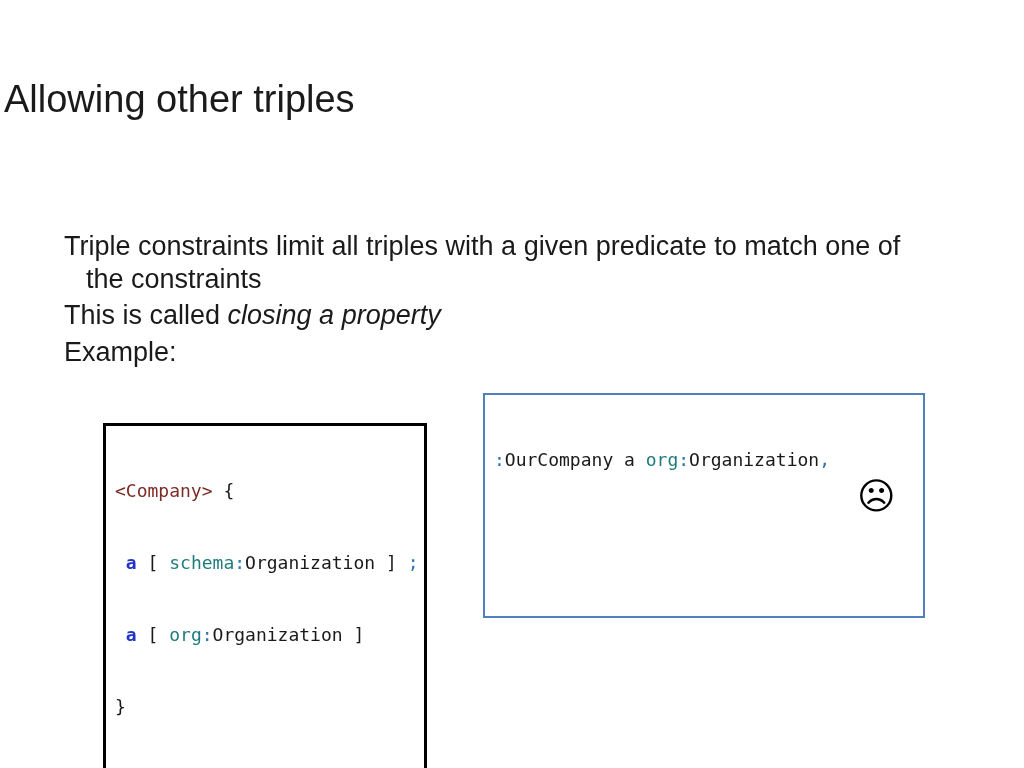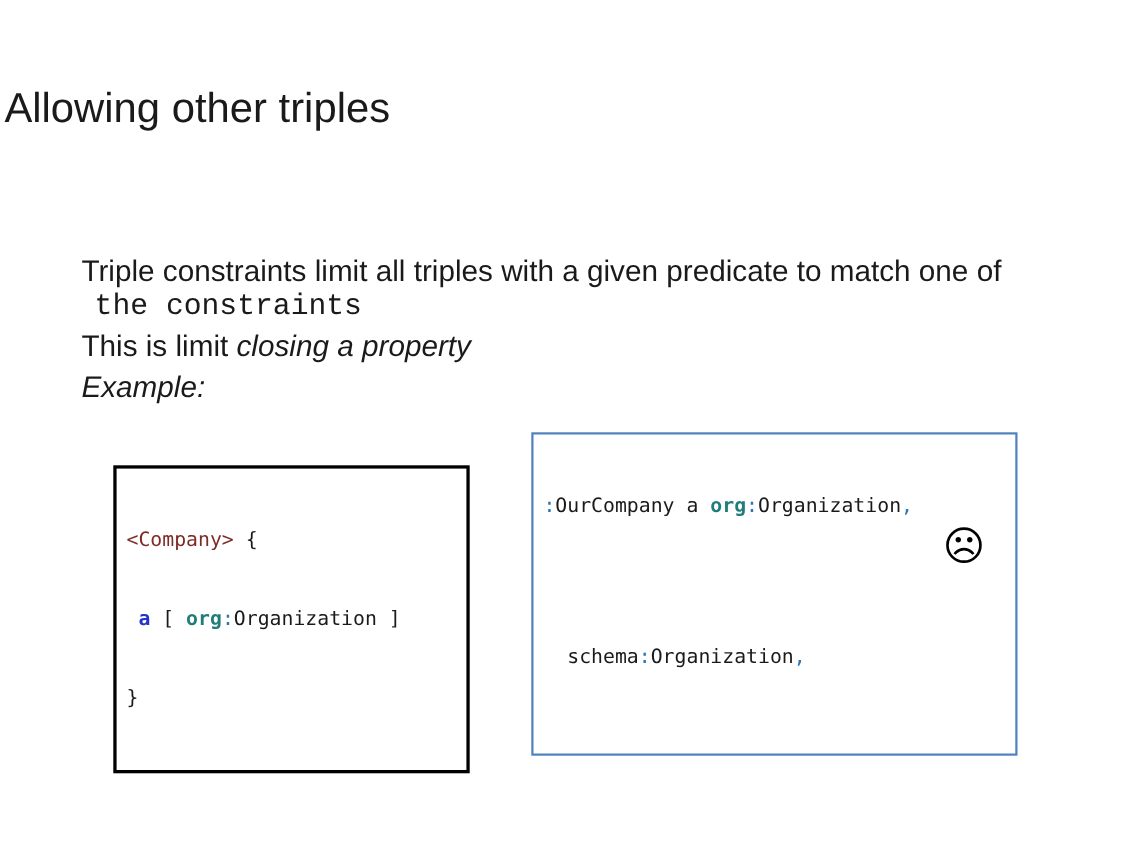--- a/index.html
+++ b/index.html
@@ -27,29 +27,29 @@
     letter-spacing: 0;
   }
   .body-block {
     position: absolute;
     left: 58px;
     top: 230px;
     width: 950px;
   }
   .body-line {
     position: absolute;
-    left: 16px;
+    left: 6px;
     white-space: nowrap;
     font-size: 27px;
     line-height: 32px;
   }
   .body-line.l1 { top: 0; }
-  .body-line.l2 { top: 33px; left: 28px; font-family: Liberation Mono, monospace; }
+  .body-line.l2 { top: 33px; left: 28px; }
   .body-line.l3 { top: 69px; }
-  .body-line.l4 { top: 106px; font-style: italic; }
+  .body-line.l4 { top: 106px; }
   .italic { font-style: italic; }
 
   .codebox {
     position: absolute;
     font-family: "DejaVu Sans Mono", "Liberation Mono", monospace;
     font-size: 18px;
     white-space: pre;
     color: var(--text, #1a1a1a);
     background: #ffffff;
   }
@@ -66,21 +66,21 @@
     left: 483px;
     top: 393px;
     width: 420px;
     border: 2px solid var(--box-border-blue, #4f81bd);
     padding: 7px 9px;
     line-height: 23px;
   }
   .codebox-right .code-line.blank { height: 23px; }
 
   .tk-k { color: var(--keyword-blue, #2433c8); font-weight: bold; }
-  .tk-p { color: var(--prefix-teal, #217c7c); font-weight: bold; }
+  .tk-p { color: var(--prefix-teal, #217c7c); }
   .tk-c { color: var(--punct-blue, #2e75b6); }
   .tk-m { color: var(--tag-maroon, #7d2b26); }
   .tk-d { color: inherit; }
 
   .sad-face {
     position: absolute;
     left: 857px;
     top: 478px;
     font-family: "DejaVu Sans", sans-serif;
     font-size: 37px;
@@ -100,33 +100,33 @@
 </head>
 <body>
 
 <div class="slide">
 
   <h1 class="title">Allowing other triples</h1>
 
   <div class="body-block">
     <div class="body-line l1">Triple constraints limit all triples with a given predicate to match one of</div>
     <div class="body-line l2">the constraints</div>
-    <div class="body-line l3"><span>This is limit </span><span class="italic">closing a property</span></div>
+    <div class="body-line l3"><span>This is called </span><span class="italic">closing a property</span></div>
     <div class="body-line l4">Example:</div>
   </div>
 
   <div class="codebox codebox-left">
     <span class="code-line"><span class="tk-m">&lt;Company&gt;</span><span class="tk-d"> {</span></span>
+    <span class="code-line"><span class="tk-d"> </span><span class="tk-k">a</span><span class="tk-d"> [ </span><span class="tk-p">schema</span><span class="tk-c">:</span><span class="tk-d">Organization ] </span><span class="tk-c">;</span></span>
     <span class="code-line"><span class="tk-d"> </span><span class="tk-k">a</span><span class="tk-d"> [ </span><span class="tk-p">org</span><span class="tk-c">:</span><span class="tk-d">Organization ]</span></span>
     <span class="code-line"><span class="tk-d">}</span></span>
   </div>
 
   <div class="codebox codebox-right">
     <span class="code-line"><span class="tk-c">:</span><span class="tk-d">OurCompany a </span><span class="tk-p">org</span><span class="tk-c">:</span><span class="tk-d">Organization</span><span class="tk-c">,</span></span>
     <span class="code-line blank"></span>
-    <span class="code-line"><span class="tk-d">  schema</span><span class="tk-c">:</span><span class="tk-d">Organization</span><span class="tk-c">,</span></span>
     
   </div>
 
   <span class="sad-face">☹</span>
 
 
 </div>
 
 </body></html>

